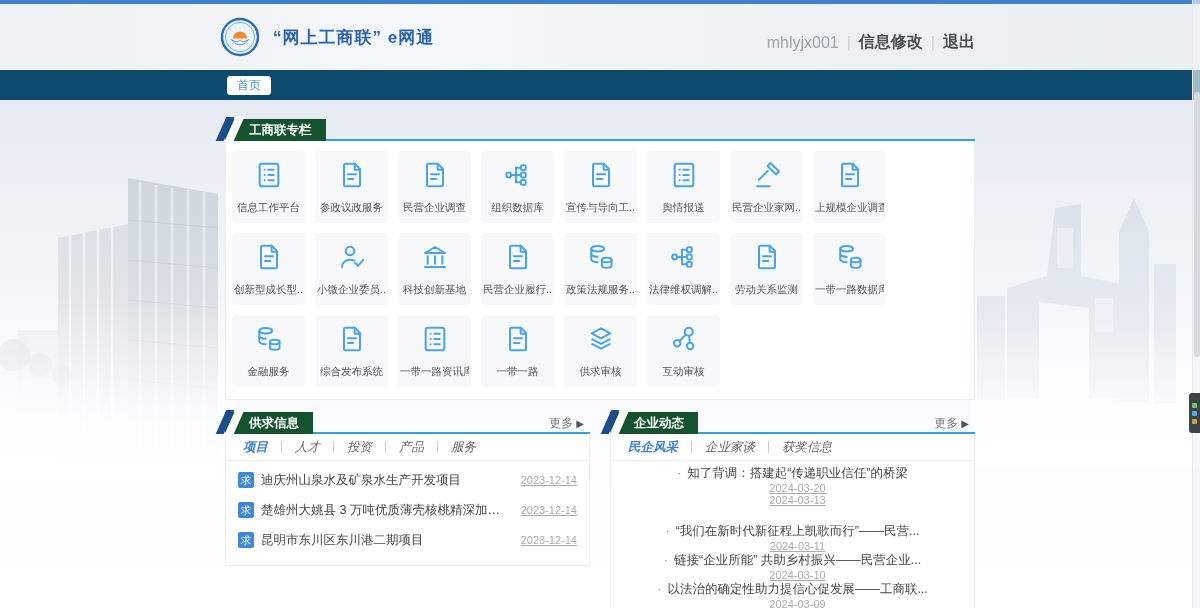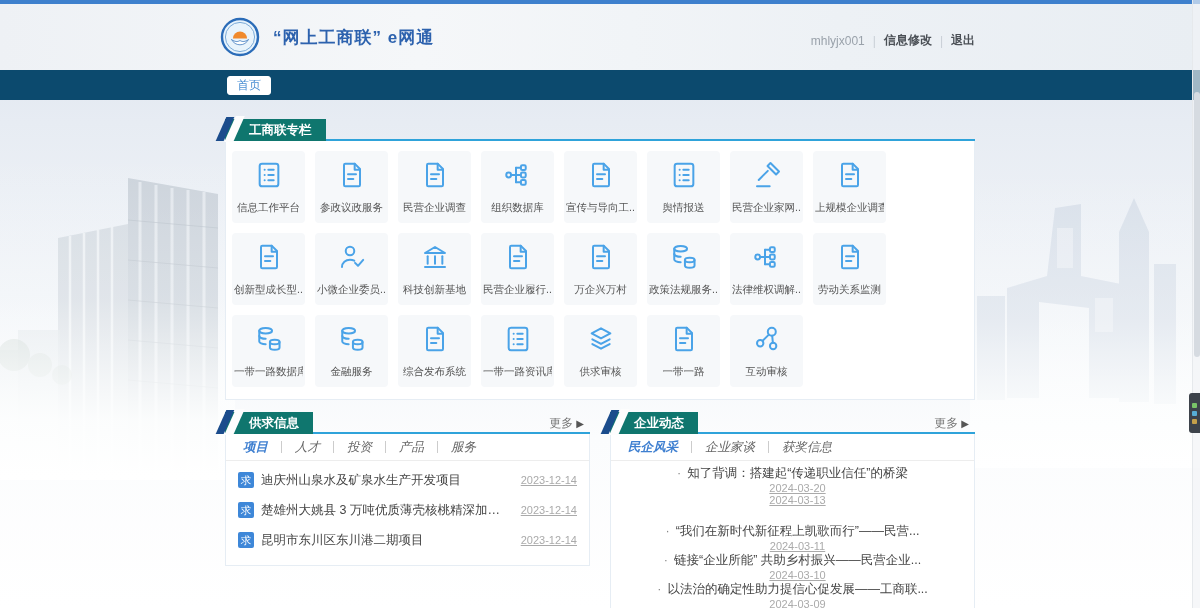--- a/index.html
+++ b/index.html
@@ -17,31 +17,31 @@
     background:linear-gradient(180deg,rgba(248,250,252,0) 0%,rgba(250,252,253,.25) 45%,rgba(253,254,254,.95) 82%,#fff 100%); }
   .bg-fade-right { position:absolute; right:0; top:168px; width:230px; height:300px;
     background:linear-gradient(180deg,rgba(248,250,252,0) 0%,rgba(250,252,253,.3) 50%,rgba(253,254,254,.95) 85%,#fff 100%); }
 
   
   .top-strip { position:absolute; top:0; left:0; right:0; height:4px; background:#3e80cd; z-index:2; }
   .header { position:absolute; top:4px; left:0; right:0; height:82px; z-index:2;
     background:linear-gradient(90deg,#eef1f5 0%,#f5f7f9 35%,#edf1f5 70%,#e9eef3 100%); }
   .brand { position:absolute; left:220px; top:13px; display:flex; align-items:center; gap:13px; }
   .brand-title { font-size:17px; font-weight:bold; color:#2d62ae; letter-spacing:1px; }
-  .user-area { position:absolute; right:225px; top:28px; font-size:12px; color:#9aa2ab; display:flex; align-items:center; gap:8px; }
+  .user-area { position:absolute; right:225px; top:28px; font-size:16px; color:#9aa2ab; display:flex; align-items:center; gap:8px; }
   .user-area .sep { color:#c9cfd6; }
   .user-link { color:#4a4f55; font-weight:bold; text-decoration:none; cursor:pointer; }
   .nav { position:absolute; top:70px; left:0; right:0; height:30px; background:#0c4a6e; z-index:2; }
   .home-btn { position:absolute; left:227px; top:6px; height:19px; line-height:17px; padding:0 9px;
     background:#fff; border:1px solid #fff; border-radius:3px; font-size:12px; color:#4a8fd3; cursor:pointer; }
 
   
   .sec-head { position:relative; height:22px; border-bottom:2px solid #2fa3da; }
   .sec-tab { position:relative; display:inline-block; height:22px; line-height:22px;
-    background:#0f766e; color:#fff; font-size:12.5px; font-weight:bold; padding:0 14px 8px 24px; }
+    background:#14532d; color:#fff; font-size:12.5px; font-weight:bold; padding:0 14px 8px 24px; }
   .sec-tab::after { content:""; position:absolute; left:-4px; top:-2px; bottom:0; width:8px;
     background:#1b4c8c; transform:skewX(-24deg); }
   .sec-tab::before { content:""; position:absolute; left:5px; top:-3px; bottom:-1px; width:9px;
     background:#fdfdfd; transform:skewX(-24deg); }
   .sec-tab .tab-text { position:relative; z-index:2; }
   .more-link { position:absolute; right:6px; top:3px; font-size:12px; color:#777; cursor:pointer; display:flex; align-items:center; gap:3px; }
   .more-arrow { font-size:10px; color:#555; }
 
   
   .main-panel { position:absolute; left:225px; top:119px; width:750px; z-index:2; }
@@ -313,31 +313,20 @@
           <svg width="32" height="32" viewBox="0 0 24 24" fill="none" stroke="#4AA3E8" stroke-width="1.5" stroke-linecap="round" stroke-linejoin="round">
             <path d="M6 4.5c0-.6.4-1 1-1h7l4 4v12c0 .6-.4 1-1 1H7c-.6 0-1-.4-1-1v-15z"></path>
             <path d="M14 3.5V8h4"></path>
             <line x1="9" y1="11.5" x2="15" y2="11.5"></line>
             <line x1="9" y1="15" x2="13" y2="15"></line>
           </svg>
         </span>
     <span class="tile-label">民营企业履行...</span>
   </div>
 
-  <div class="tile">
-    <span class="tile-icon">
-          <svg width="32" height="32" viewBox="0 0 24 24" fill="none" stroke="#4AA3E8" stroke-width="1.5" stroke-linecap="round" stroke-linejoin="round">
-            <path d="M6 4.5c0-.6.4-1 1-1h7l4 4v12c0 .6-.4 1-1 1H7c-.6 0-1-.4-1-1v-15z"></path>
-            <path d="M14 3.5V8h4"></path>
-            <line x1="9" y1="11.5" x2="15" y2="11.5"></line>
-            <line x1="9" y1="15" x2="13" y2="15"></line>
-          </svg>
-        </span>
-    <span class="tile-label">万企兴万村</span>
-  </div>
 
   <div class="tile">
     <span class="tile-icon">
           <svg width="32" height="32" viewBox="0 0 24 24" fill="none" stroke="#4AA3E8" stroke-width="1.5" stroke-linecap="round" stroke-linejoin="round">
             <ellipse cx="9.5" cy="5.8" rx="4.8" ry="2.1"></ellipse>
             <path d="M4.7 5.8v4c0 1.1 2.1 2.1 4.8 2.1"></path>
             <path d="M4.7 9.8v4c0 1.1 2.1 2.1 4.8 2.1"></path>
             <ellipse cx="16.3" cy="14.3" rx="3.6" ry="1.7"></ellipse>
             <path d="M12.7 14.3v4c0 .9 1.6 1.7 3.6 1.7s3.6-.8 3.6-1.7v-4"></path>
           </svg>
@@ -423,38 +412,38 @@
             <line x1="8.7" y1="16" x2="8.75" y2="16"></line>
             <line x1="11.5" y1="16" x2="15.5" y2="16"></line>
           </svg>
         </span>
     <span class="tile-label">一带一路资讯库</span>
   </div>
 
   <div class="tile">
     <span class="tile-icon">
           <svg width="32" height="32" viewBox="0 0 24 24" fill="none" stroke="#4AA3E8" stroke-width="1.5" stroke-linecap="round" stroke-linejoin="round">
+            <path d="M6 4.5c0-.6.4-1 1-1h7l4 4v12c0 .6-.4 1-1 1H7c-.6 0-1-.4-1-1v-15z"></path>
+            <path d="M14 3.5V8h4"></path>
+            <line x1="9" y1="11.5" x2="15" y2="11.5"></line>
+            <line x1="9" y1="15" x2="13" y2="15"></line>
+          </svg>
+        </span>
+    <span class="tile-label">一带一路</span>
+  </div>
+
+  <div class="tile">
+    <span class="tile-icon">
+          <svg width="32" height="32" viewBox="0 0 24 24" fill="none" stroke="#4AA3E8" stroke-width="1.5" stroke-linecap="round" stroke-linejoin="round">
             <path d="M12 4l7 3.8-7 3.8-7-3.8z"></path>
             <path d="M5.5 12.2l6.5 3.5 6.5-3.5"></path>
             <path d="M5.5 15.8l6.5 3.5 6.5-3.5"></path>
           </svg>
         </span>
     <span class="tile-label">供求审核</span>
-  </div>
-
-  <div class="tile">
-    <span class="tile-icon">
-          <svg width="32" height="32" viewBox="0 0 24 24" fill="none" stroke="#4AA3E8" stroke-width="1.5" stroke-linecap="round" stroke-linejoin="round">
-            <path d="M6 4.5c0-.6.4-1 1-1h7l4 4v12c0 .6-.4 1-1 1H7c-.6 0-1-.4-1-1v-15z"></path>
-            <path d="M14 3.5V8h4"></path>
-            <line x1="9" y1="11.5" x2="15" y2="11.5"></line>
-            <line x1="9" y1="15" x2="13" y2="15"></line>
-          </svg>
-        </span>
-    <span class="tile-label">一带一路</span>
   </div>
 
   <div class="tile">
     <span class="tile-icon">
           <svg width="32" height="32" viewBox="0 0 24 24" fill="none" stroke="#4AA3E8" stroke-width="1.5" stroke-linecap="round" stroke-linejoin="round">
             <circle cx="15.6" cy="6.6" r="3"></circle>
             <circle cx="6.9" cy="15.2" r="2.4"></circle>
             <circle cx="16.6" cy="17.2" r="2.4"></circle>
             <path d="M13.4 8.7l-4.7 4.6"></path>
             <path d="M15.9 9.6l.5 5.2"></path>

